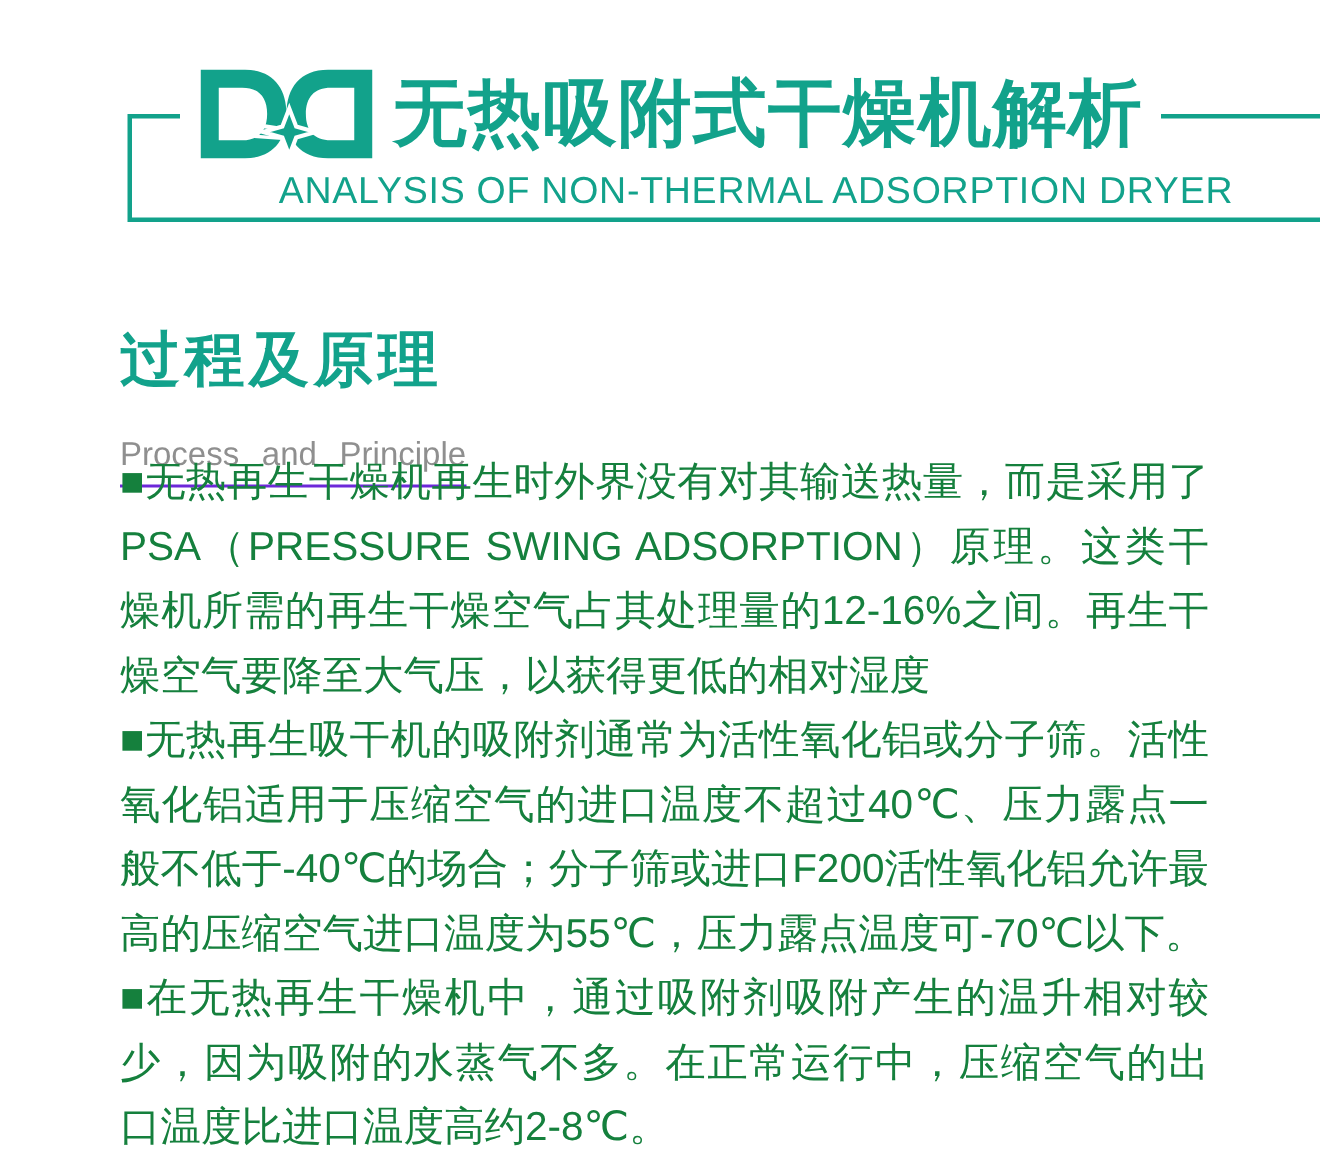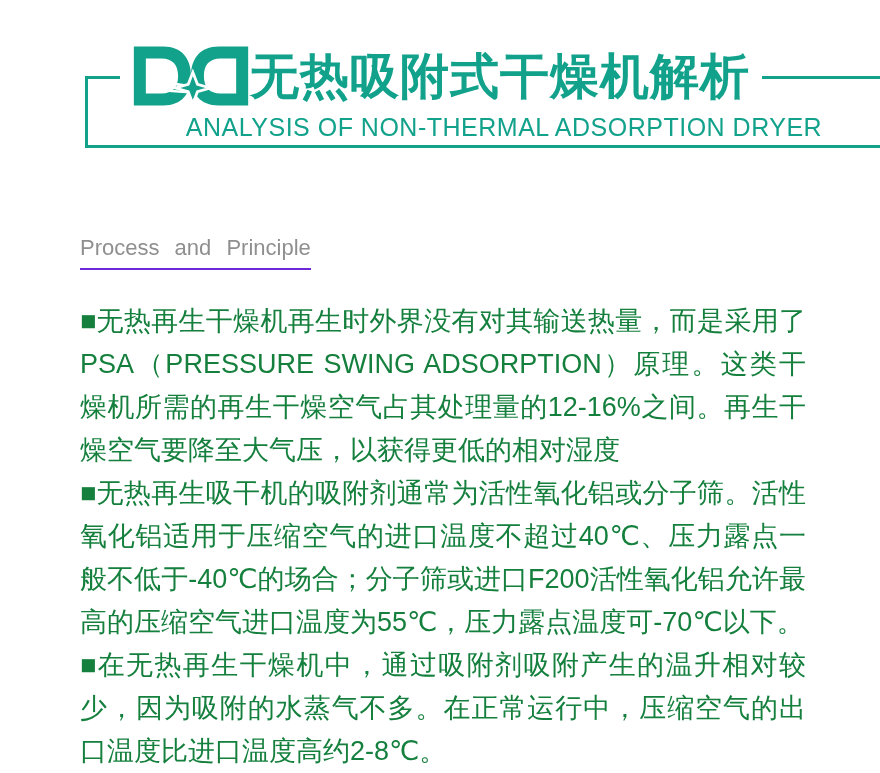--- a/index.html
+++ b/index.html
@@ -32,21 +32,21 @@
     letter-spacing: 0.5px;
     color: #12a28b;
     white-space: nowrap;
   }
   .brand {
     position: absolute;
     left: 120px;
     top: 40px;
     display: flex;
     align-items: center;
-    gap: 0;
+    gap: 12px;
     background: #ffffff;
     padding: 0 12px;
     z-index: 2;
   }
   .brand .logo-svg { display: block; width: 118px; height: 72px; }
   .brand-title {
     font-size: 49px;
     font-weight: 700;
     color: #12a28b;
     letter-spacing: 1px;
@@ -113,20 +113,21 @@
         <path d="M36 45 L68 50" stroke="#ffffff" stroke-width="3" fill="none"></path>
         <path d="M40 54 L66 56" stroke="#ffffff" stroke-width="2.5" fill="none"></path>
 
         <path d="M66 34 L71 47 L85 51 L71 55 L66 68 L61 55 L47 51 L61 47 Z" fill="#12a28b" stroke="#ffffff" stroke-width="3"></path>
       </svg>
     </span>
     <span class="brand-title">无热吸附式干燥机解析</span>
   </div>
 
   <div class="section-head">
+    <div class="section-title">过程及原理</div>
     <br>
     <div class="section-sub">Process and Principle</div>
   </div>
 
   <div class="content">
     <p>■无热再生干燥机再生时外界没有对其输送热量，而是采用了PSA（PRESSURE SWING ADSORPTION）原理。这类干燥机所需的再生干燥空气占其处理量的12-16%之间。再生干燥空气要降至大气压，以获得更低的相对湿度</p>
     <p>■无热再生吸干机的吸附剂通常为活性氧化铝或分子筛。活性氧化铝适用于压缩空气的进口温度不超过40℃、压力露点一般不低于-40℃的场合；分子筛或进口F200活性氧化铝允许最高的压缩空气进口温度为55℃，压力露点温度可-70℃以下。</p>
     <p>■在无热再生干燥机中，通过吸附剂吸附产生的温升相对较少，因为吸附的水蒸气不多。在正常运行中，压缩空气的出口温度比进口温度高约2-8℃。</p>
   </div>
 

